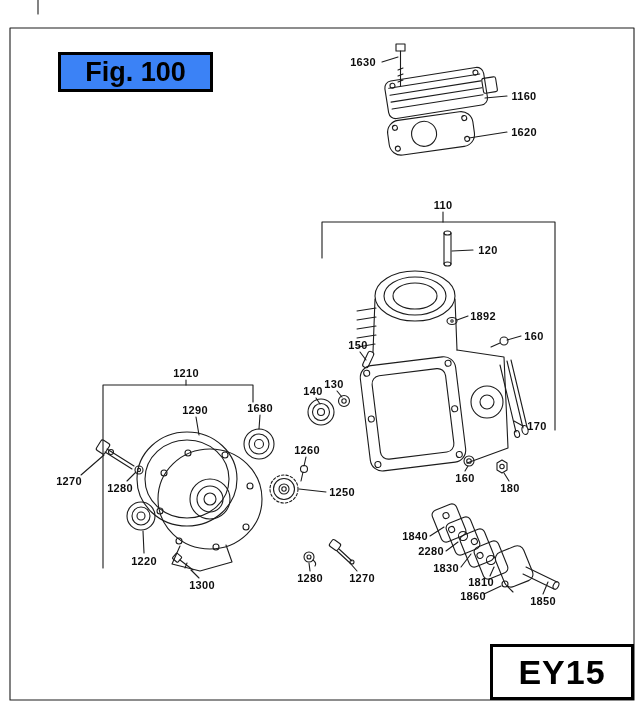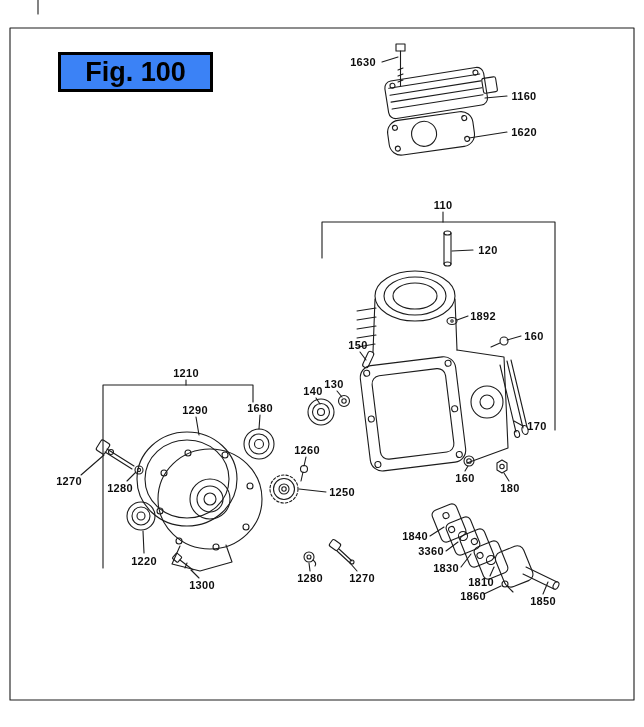--- a/index.html
+++ b/index.html
@@ -297,24 +297,27 @@
   <div class="part-label" style="left:342px;top:492px">1250</div>
   <div class="part-label" style="left:69px;top:481px">1270</div>
   <div class="part-label" style="left:120px;top:488px">1280</div>
   <div class="part-label" style="left:144px;top:561px">1220</div>
   <div class="part-label" style="left:202px;top:585px">1300</div>
   <div class="part-label" style="left:310px;top:578px">1280</div>
   <div class="part-label" style="left:362px;top:578px">1270</div>
   <div class="part-label" style="left:465px;top:478px">160</div>
   <div class="part-label" style="left:510px;top:488px">180</div>
   <div class="part-label" style="left:415px;top:536px">1840</div>
-  <div class="part-label" style="left:431px;top:551px">3360</div>
+  <div class="part-label" style="left:431px;top:551px">2280</div>
   <div class="part-label" style="left:446px;top:568px">1830</div>
   <div class="part-label" style="left:481px;top:582px">1810</div>
   <div class="part-label" style="left:473px;top:596px">1860</div>
   <div class="part-label" style="left:543px;top:601px">1850</div>
 
   <div class="fig-box">
     <span>Fig. 100</span>
   </div>
 
+  <div class="model-box">
+    <span>EY15</span>
+  </div>
 
 </div>
 
 </body></html>

